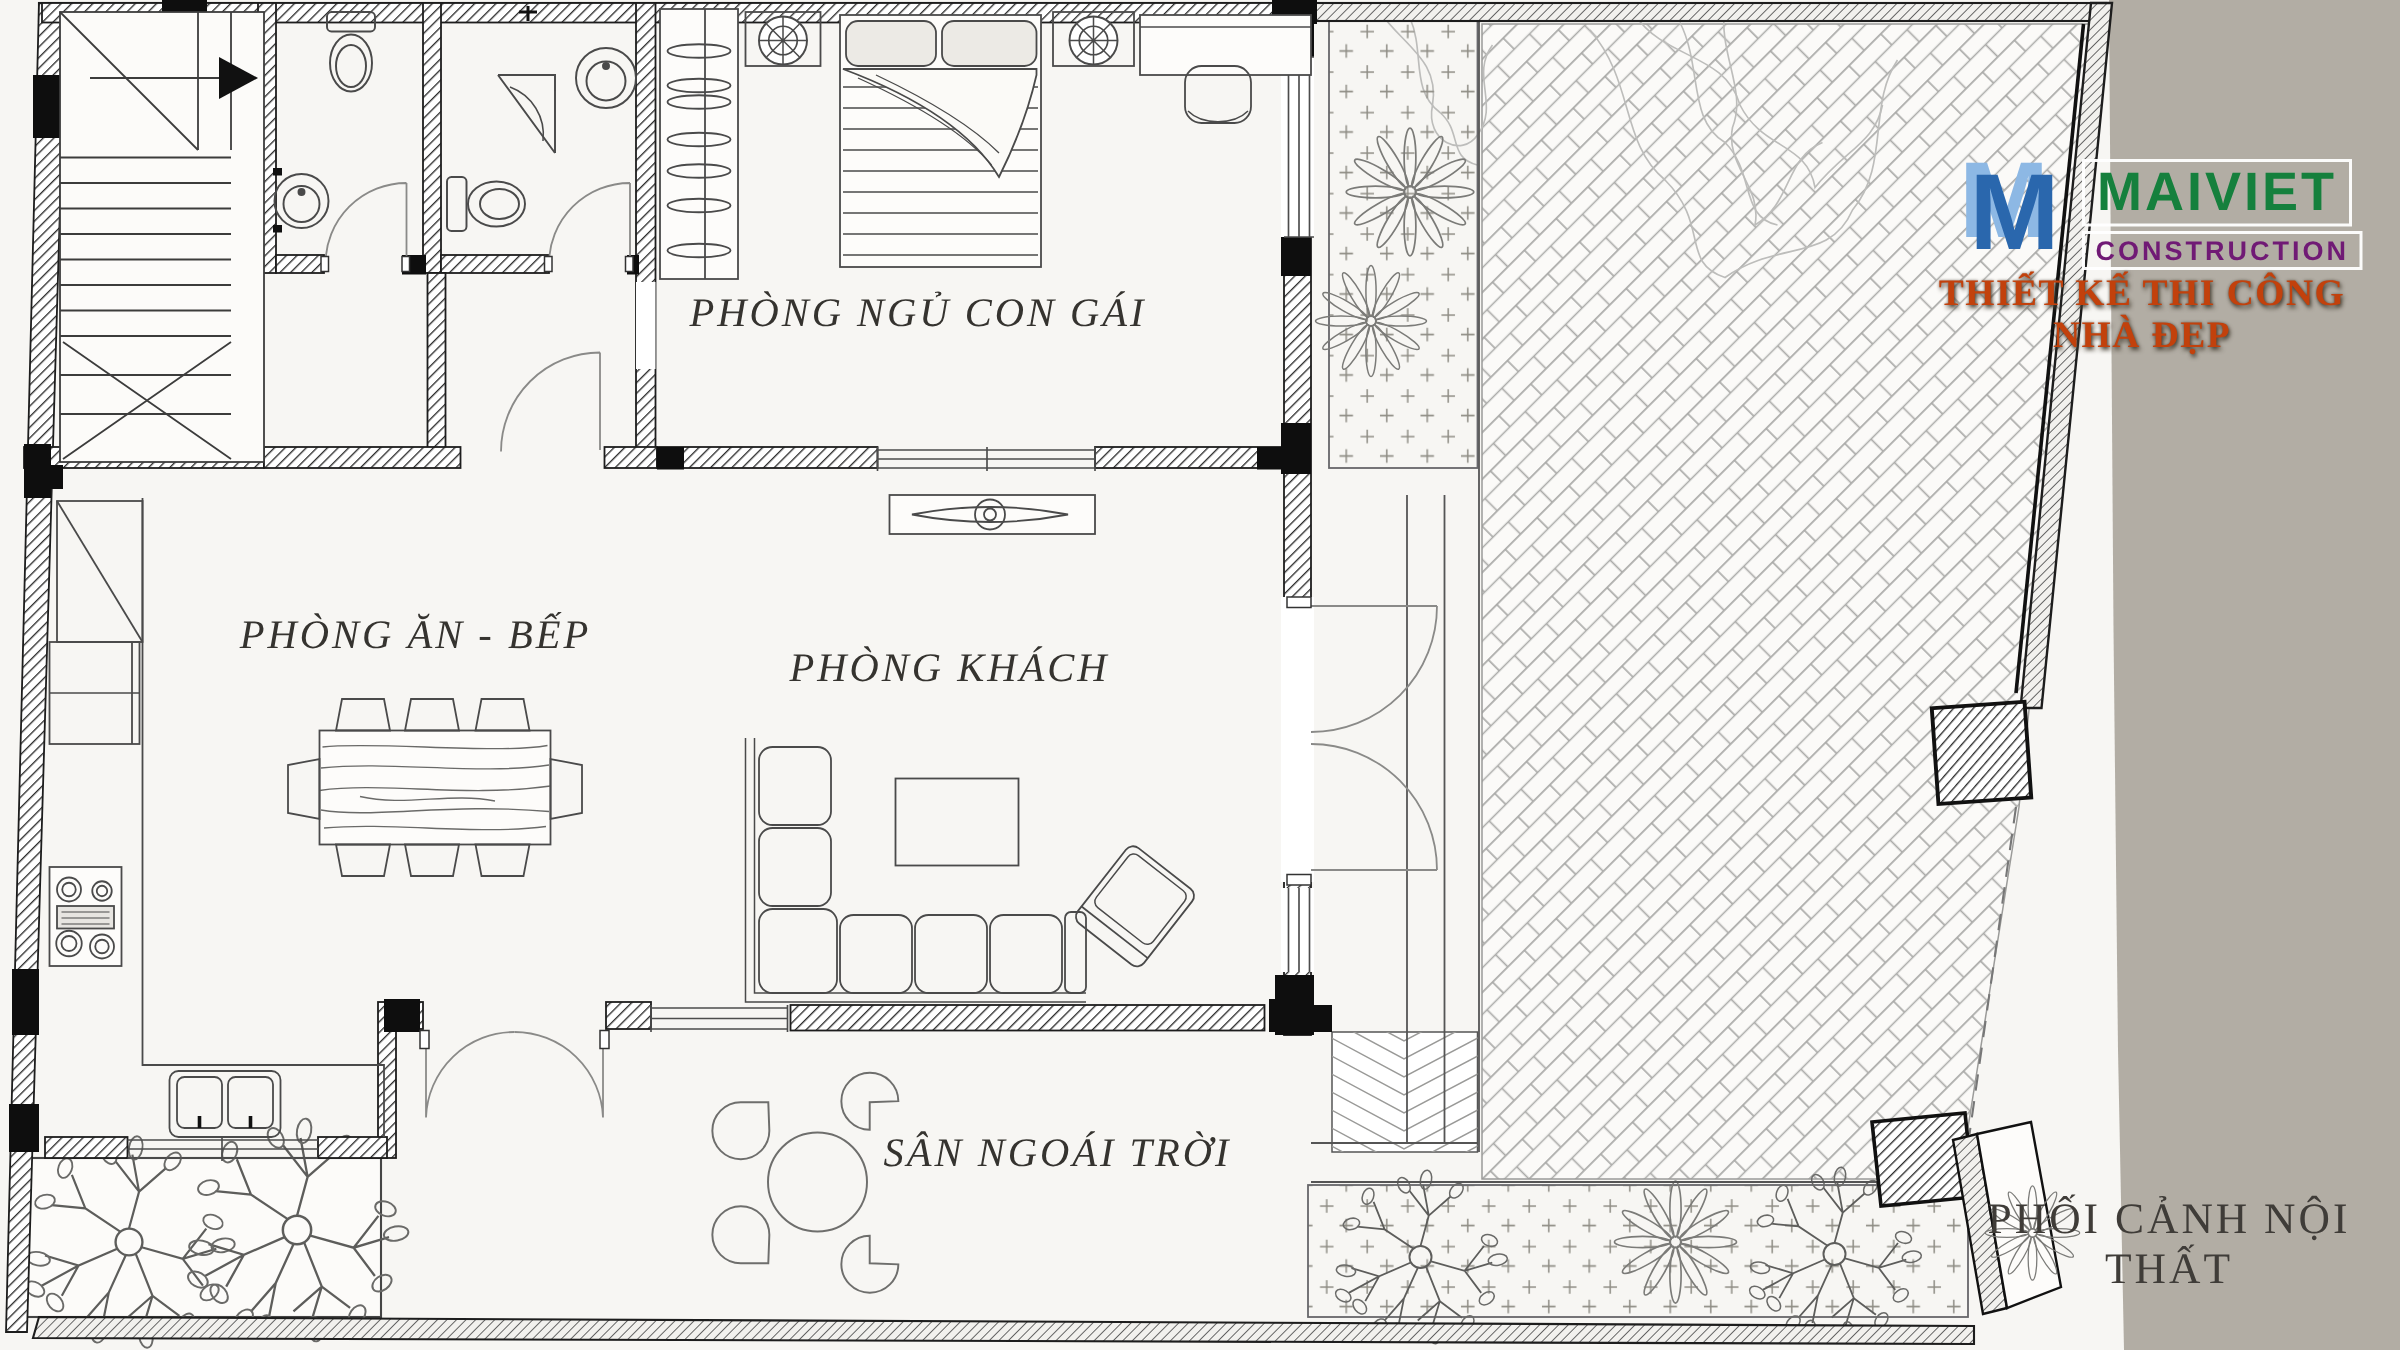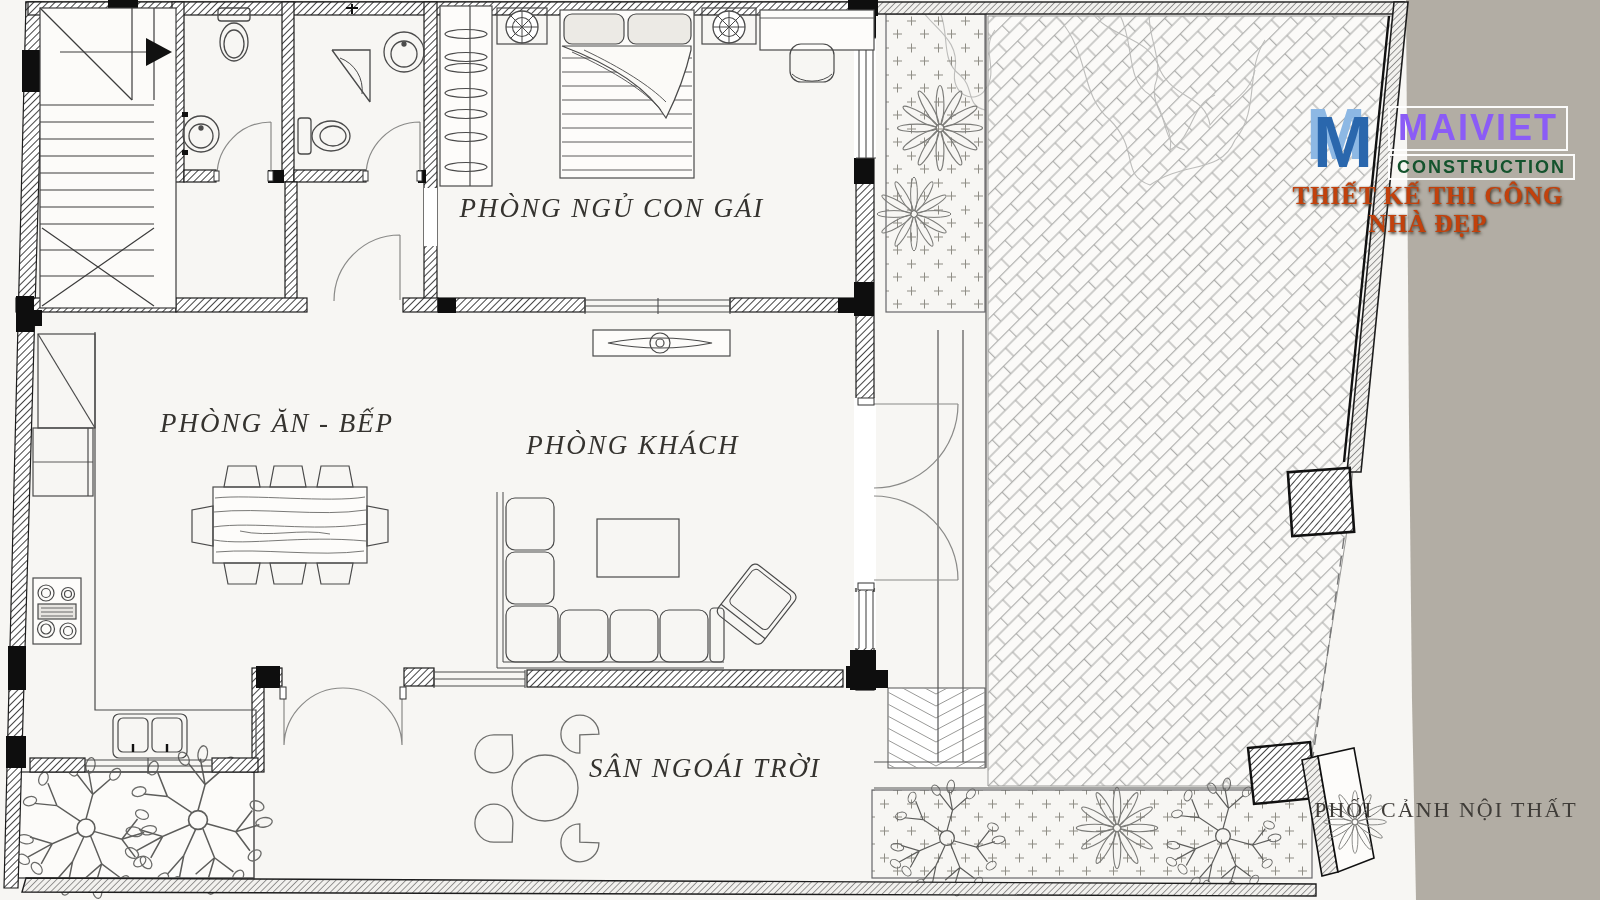--- a/index.html
+++ b/index.html
@@ -9,30 +9,30 @@
   .room-label{font-family:"Liberation Serif",serif;font-style:italic;fill:#35332f;
               letter-spacing:2px;}
   .overlay{position:absolute;z-index:5;}
   .logo-wrap{left:1306px;top:100px;width:290px;height:92px;}
   .logo-mark{position:absolute;left:0;top:4px;width:78px;height:72px;font-family:"Liberation Sans",sans-serif;
              font-weight:bold;font-size:72px;line-height:72px;}
   .logo-mark .m-light{position:absolute;left:0;top:-6px;color:#8db8e4;}
   .logo-mark .m-dark{position:absolute;left:7px;top:2px;color:#2a67ad;}
   .logo-text{position:absolute;left:82px;top:6px;}
   .logo-name{display:inline-block;font-family:"Liberation Sans",sans-serif;font-weight:bold;
-             font-size:36px;line-height:38px;color:#8b5cf6;letter-spacing:2px;
+             font-size:36px;line-height:38px;color:#15803d;letter-spacing:2px;
              border:2px solid rgba(255,255,255,.95);padding:1px 8px 2px 8px;}
   .logo-sub{display:inline-block;font-family:"Liberation Sans",sans-serif;font-weight:bold;
-            font-size:18px;line-height:20px;color:#14532d;letter-spacing:2px;
+            font-size:18px;line-height:20px;color:#701a75;letter-spacing:2px;
             border:2px solid rgba(255,255,255,.95);padding:1px 7px;margin-top:3px;}
   .tagline{left:1272px;top:182px;width:312px;text-align:center;
            font-family:"Liberation Serif",serif;font-weight:bold;font-size:25px;color:#c2410c;
            letter-spacing:1px;text-shadow:1px 2px 3px rgba(70,62,50,.95),0 0 2px rgba(70,62,50,.6);}
   .caption{left:1296px;top:797px;width:300px;text-align:center;
-           font-family:"Liberation Serif",serif;font-size:22px;color:#3f3c38;letter-spacing:2px;}
+           font-family:"Liberation Serif",serif;font-size:29px;color:#3f3c38;letter-spacing:2px;}
 </style>
 </head>
 <body>
 
 <div class="stage">
 <svg width="1600" height="900" viewBox="0 0 1600 900">
   <defs>
     <pattern id="pWall" width="5" height="5" patternUnits="userSpaceOnUse" patternTransform="rotate(45)">
       <rect width="5" height="5" fill="#ffffff"></rect>
       <line x1="0" y1="0" x2="0" y2="5" stroke="#2e2e2e" stroke-width="1.8"></line>

